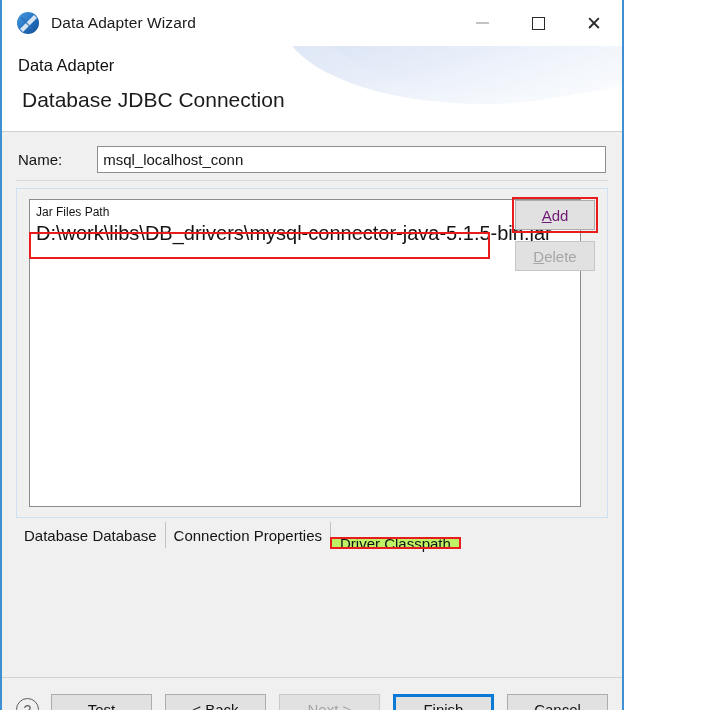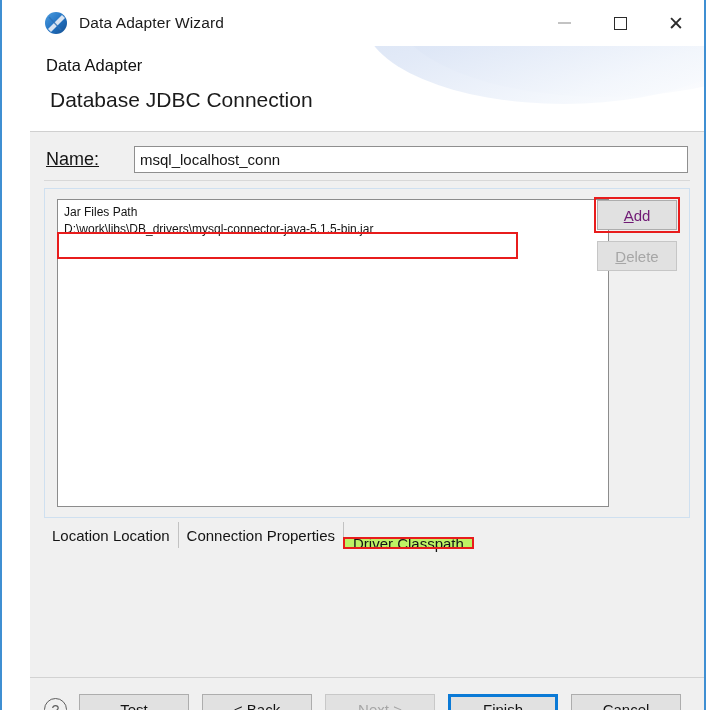--- a/index.html
+++ b/index.html
@@ -5,28 +5,27 @@
   html, body {
     margin: 0;
     padding: 0;
     background: #ffffff;
   }
   body {
     font-family: "Liberation Sans", sans-serif;
   }
   #app {
     position: relative;
-    width: 706px;
+    width: 624px;
     height: 710px;
     overflow: hidden;
     background: #ffffff;
     box-sizing: border-box;
     border-left: 2px solid #3f8fd2;
     border-right: 2px solid #3f8fd2;
-    padding-left: 28px;
   }
 
   
   .titlebar {
     position: relative;
     height: 46px;
     background: #ffffff;
     display: flex;
     align-items: center;
     box-sizing: border-box;
@@ -139,25 +138,24 @@
     left: 0;
     top: 12px;
     right: 0;
     height: 30px;
     display: flex;
     align-items: center;
     padding: 0 16px 0 16px;
     box-sizing: border-box;
   }
   .name-label {
-    font-size: 18px;
+    font-size: 15px;
     color: #141414;
     margin-right: 7px;
     white-space: nowrap;
-    text-decoration: underline;
   }
   .name-input {
     flex: 1;
     height: 27px;
     background: #ffffff;
     border: 1px solid #8f8f8f;
     box-sizing: border-box;
     display: flex;
     align-items: center;
     padding-left: 5px;
@@ -199,21 +197,21 @@
     overflow: hidden;
   }
   .jar-header {
     font-size: 12px;
     color: #141414;
     padding: 5px 0 0 6px;
     white-space: nowrap;
   }
   .jar-row {
     position: relative;
-    font-size: 12px;
+    font-size: 20px;
     color: #141414;
     padding-left: 6px;
     padding-top: 3px;
     white-space: nowrap;
   }
   .redbox-jar {
     position: absolute;
     left: 12px;
     top: 43px;
     width: 461px;
@@ -423,21 +421,21 @@
         </div>
         <div class="btn disabled">
           <span><u>D</u><span>elete</span></span>
         </div>
       </div>
 
     </div>
 
     <div class="tabs">
       <div class="tab">
-        <span>Location Location</span>
+        <span>Database Database</span>
       </div>
       <div class="tab">
         <span>Connection Properties</span>
       </div>
       <div class="tab selected">
         <span>Driver Classpath</span>
         <span class="tab-redbox"></span>
       </div>
     </div>
 

